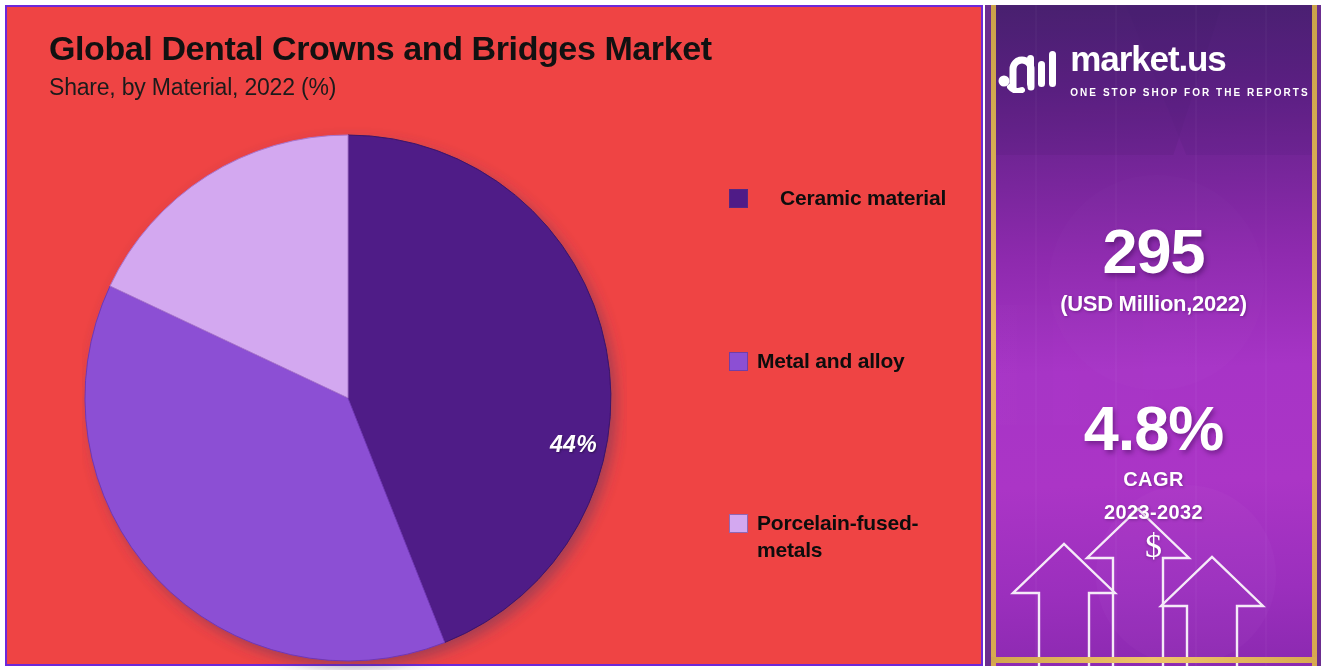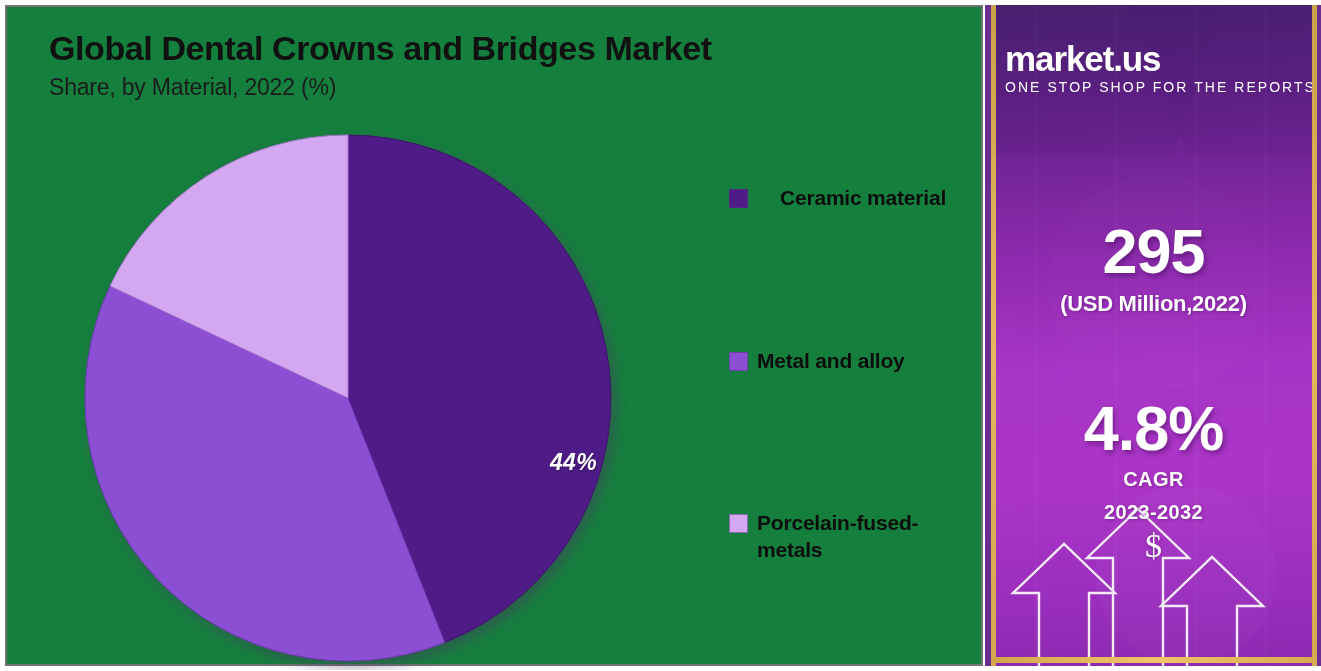--- a/index.html
+++ b/index.html
@@ -9,40 +9,40 @@
     font-family:"Liberation Sans", sans-serif;
     overflow:hidden;
     position:relative;
   }
   .canvas { position:absolute; inset:0; display:flex; }
 
   
   .left-panel {
     position:absolute;
     left:5px; top:5px; width:978px; height:661px;
-    border:2px solid #737373;
-    background:#15803d;
+    border:2px solid #6d28d9;
+    background:#ef4444;
   }
   .title-block { position:absolute; left:42px; top:22px; }
   .chart-title {
     font-size:34px; font-weight:bold; color:#111111;
     letter-spacing:-0.4px; white-space:nowrap;
     font-family:"Liberation Sans", sans-serif;
   }
   .chart-subtitle {
     font-size:23px; color:#1b1b1b; margin-top:6px;
     letter-spacing:-0.2px; white-space:nowrap;
     font-family:"Liberation Sans", sans-serif;
   }
 
   .pie-wrap { position:absolute; left:75px; top:118px; width:545px; height:545px; }
   .pie-svg { display:block; }
 
   .pie-label {
-    position:absolute; left:468px; top:324px;
+    position:absolute; left:468px; top:306px;
     font-size:23px; font-style:italic; font-weight:bold;
     color:#ffffff; letter-spacing:0.3px;
     text-shadow:1px 1px 2px rgba(0,0,0,.35);
     text-align:center;
   }
 
   
   .legend { position:absolute; left:722px; top:178px; width:250px; }
   .legend-item { position:absolute; display:flex; align-items:flex-start; }
   .legend-item:nth-child(1) { top:0px;gap:23px; }
@@ -120,22 +120,22 @@
     display:flex; align-items:center; justify-content:center; gap:11px;
     z-index:3;
   }
   .logo-mark { width:62px; height:46px; }
   .logo-text-wrap { display:flex; flex-direction:column; }
   .logo-word {
     font-size:35px; font-weight:bold; color:#ffffff;
     letter-spacing:-1.1px; line-height:1;
   }
   .logo-tag {
-    font-size:14px; font-weight:normal; color:#ffffff;
-    letter-spacing:2.05px; margin-top:3px; white-space:nowrap;
+    font-size:10px; font-weight:bold; color:#ffffff;
+    letter-spacing:2.05px; margin-top:11px; white-space:nowrap;
   }
 
   .stat-block { position:absolute; left:0; width:100%; text-align:center; z-index:3;margin-top:36px; }
   .stat-1 { top:178px; }
   .stat-2 { top:355px; }
   .stat-value {
     font-size:63px; font-weight:bold; color:#ffffff; line-height:1.02;
     letter-spacing:-1px; text-shadow:2px 3px 5px rgba(40,0,60,.4);
   }
   .stat-label {

